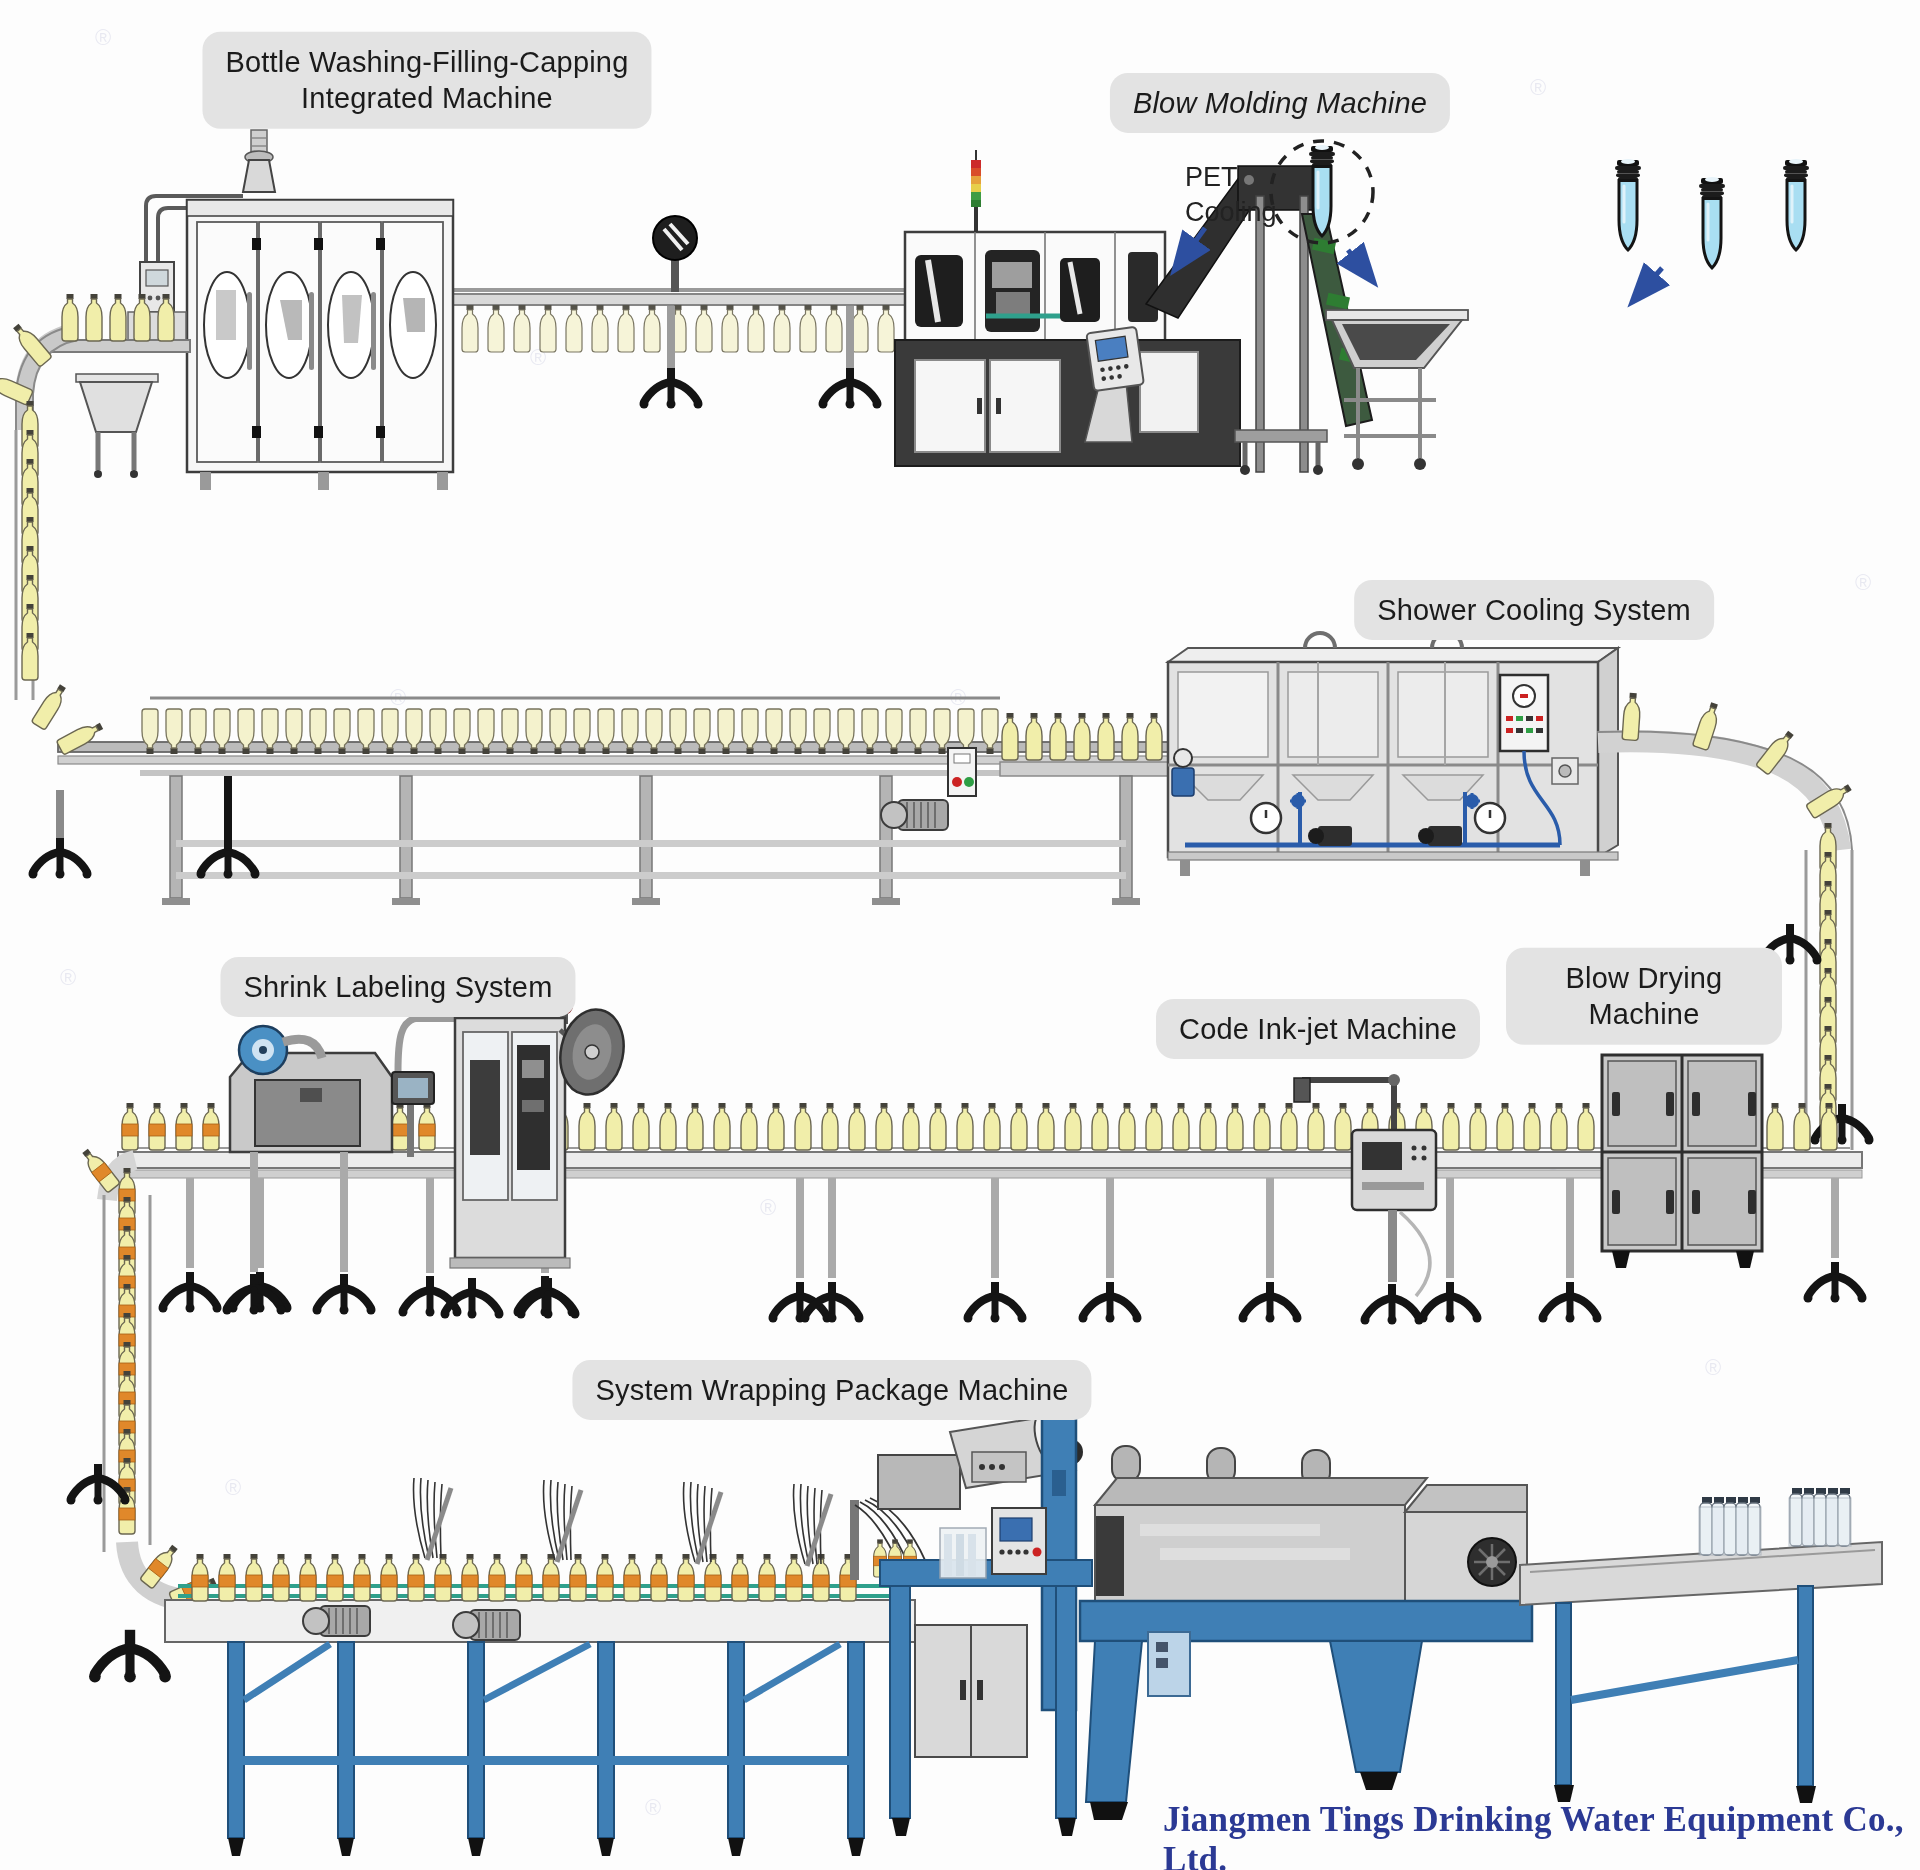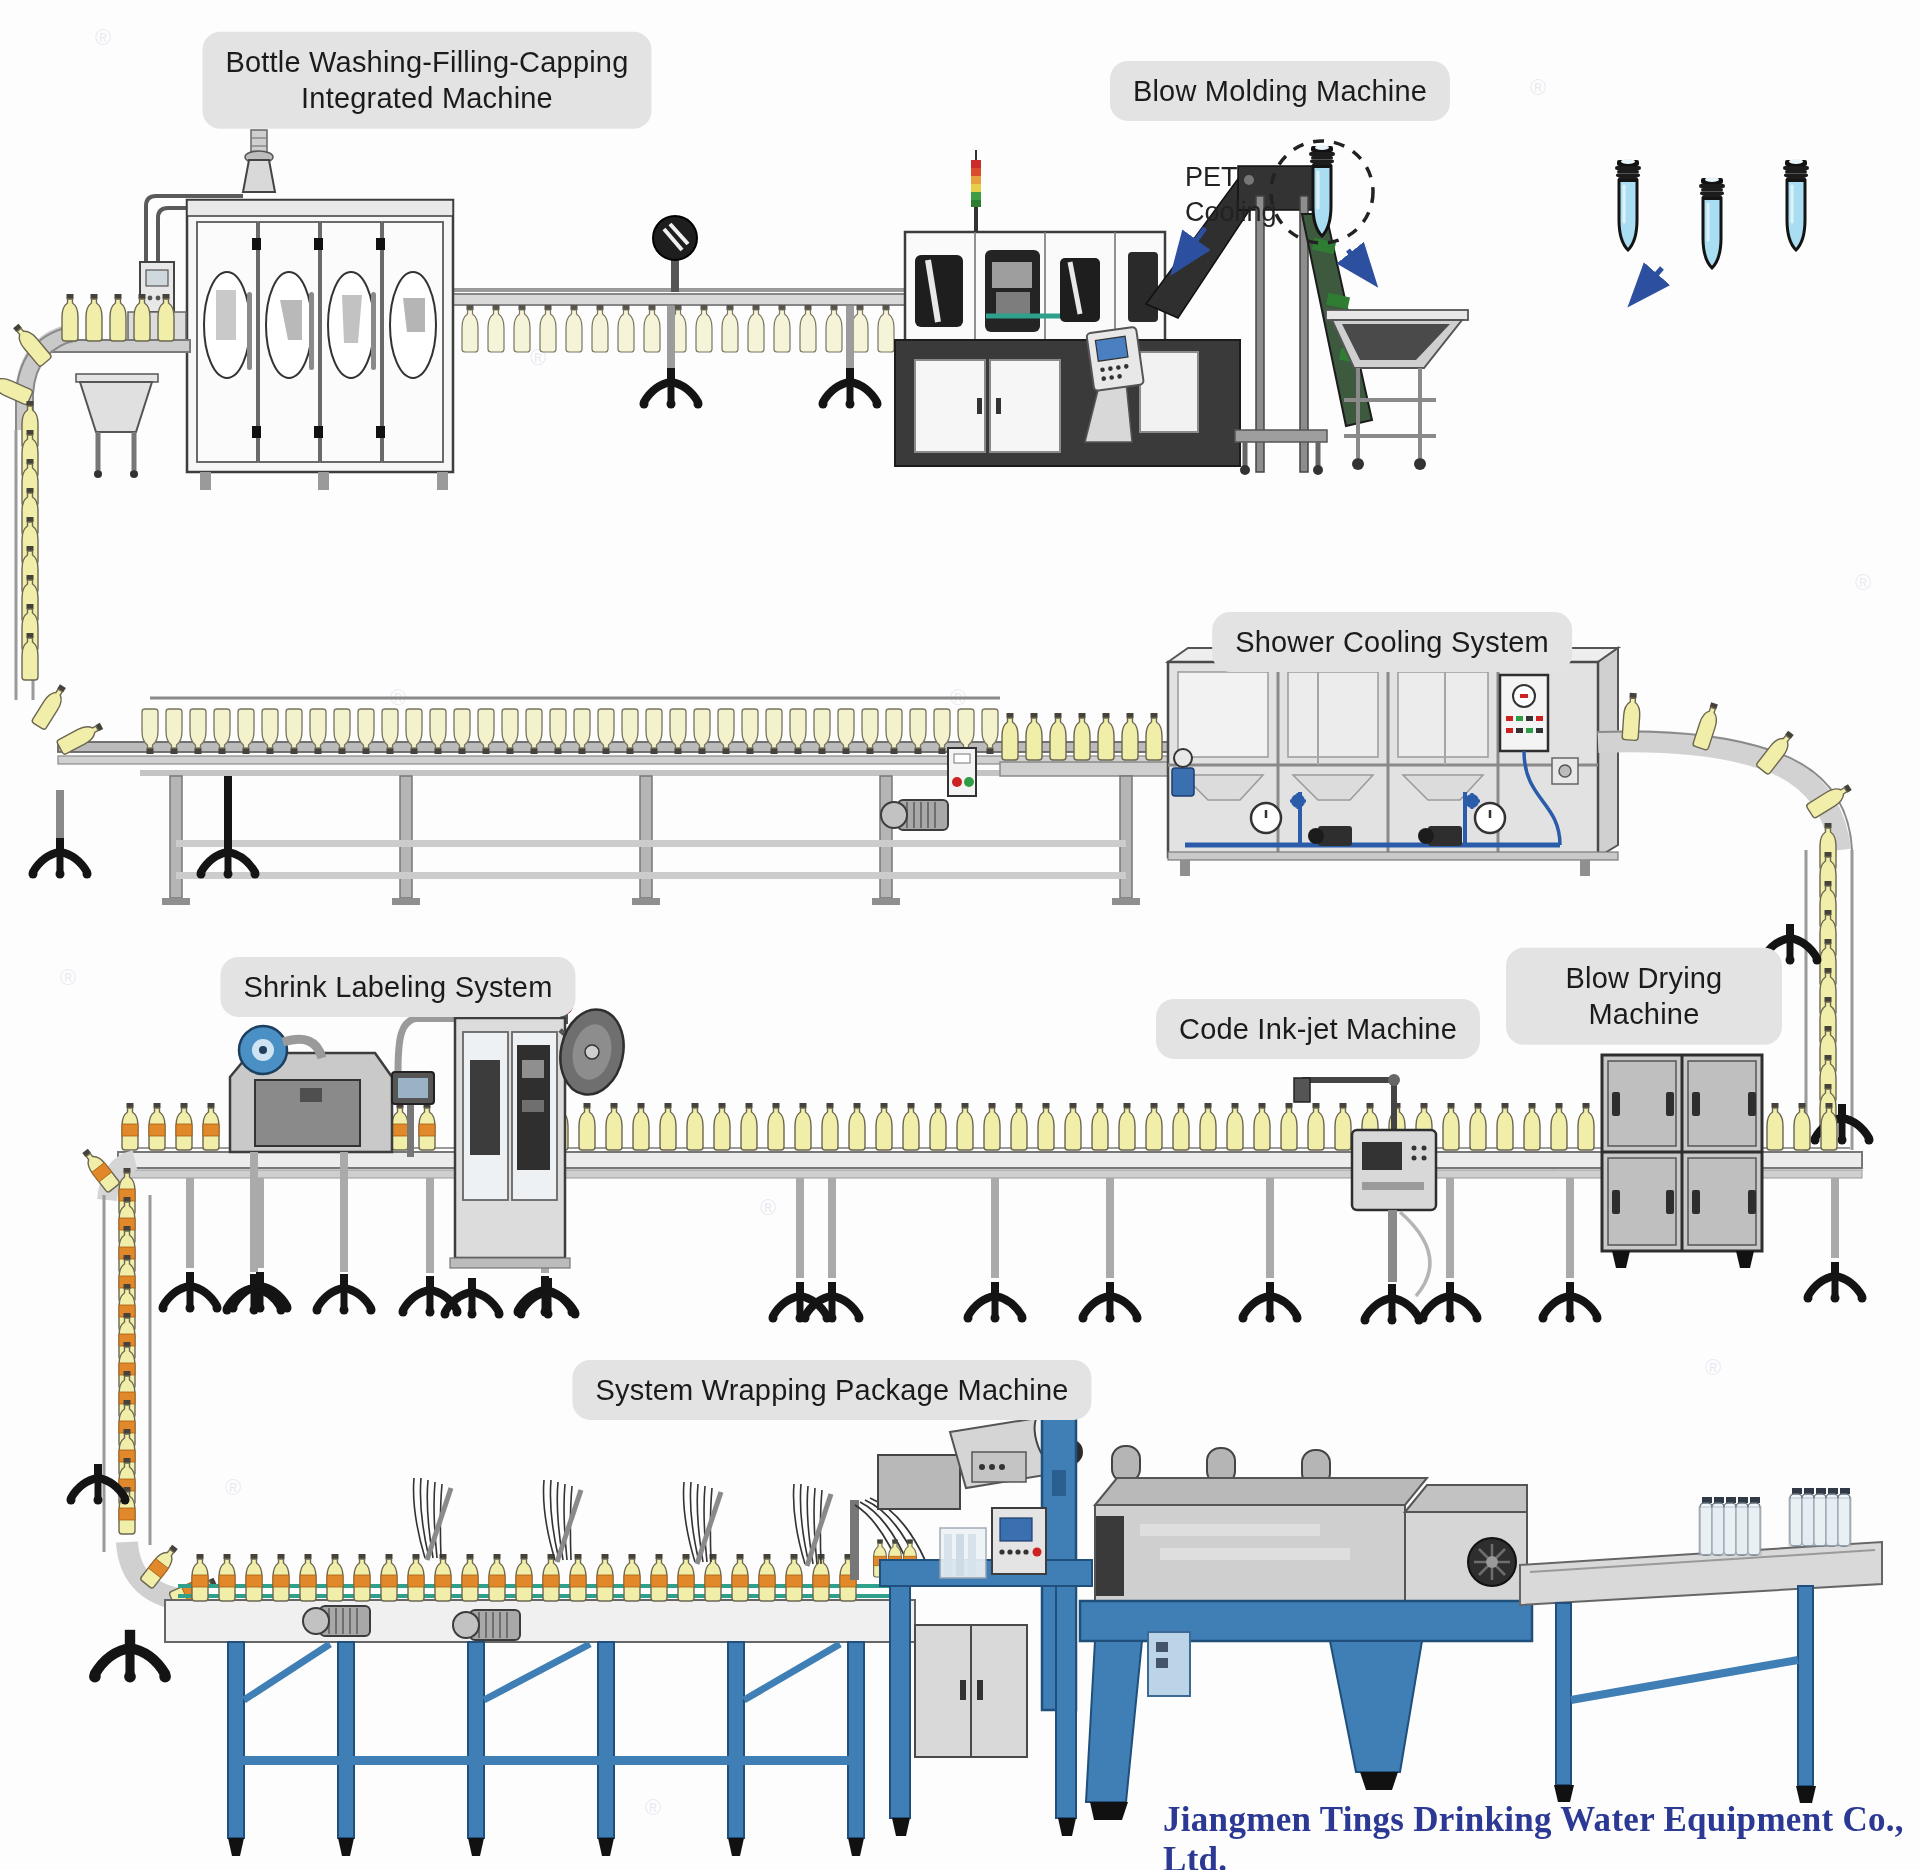--- a/index.html
+++ b/index.html
@@ -866,27 +866,27 @@
   <g transform="translate(1790,1488)">
           <use href="#pack"></use>
         </g>
 </g>
 
 </svg>
 
 <div class="pill" style="left:427px;top:80px;min-width:320px;">Bottle Washing-Filling-Capping
 Integrated Machine</div>
 
-<div class="pill" style="left:1280px;top:91px;">Blow Molding Machine</div>
+<div class="pill" style="left:1280px;top:103px;font-style:italic;">Blow Molding Machine</div>
 
 <div class="plain-note" style="left:1185px;top:160px;">PET
 Cooling</div>
 
 
-<div class="pill" style="left:1392px;top:610px;margin-top:32px;">Shower Cooling System</div>
+<div class="pill" style="left:1534px;top:610px;">Shower Cooling System</div>
 
 <div class="pill" style="left:1318px;top:1029px;">Code Ink-jet Machine</div>
 
 <div class="pill" style="left:398px;top:987px;">Shrink Labeling System</div>
 
 <div class="pill" style="left:1644px;top:996px;">Blow Drying Machine</div>
 
 <div class="pill" style="left:832px;top:1390px;">System Wrapping Package Machine</div>
 
 <div class="company" style="left:1163px;top:1800px;">Jiangmen Tings Drinking Water Equipment Co., Ltd.</div>

